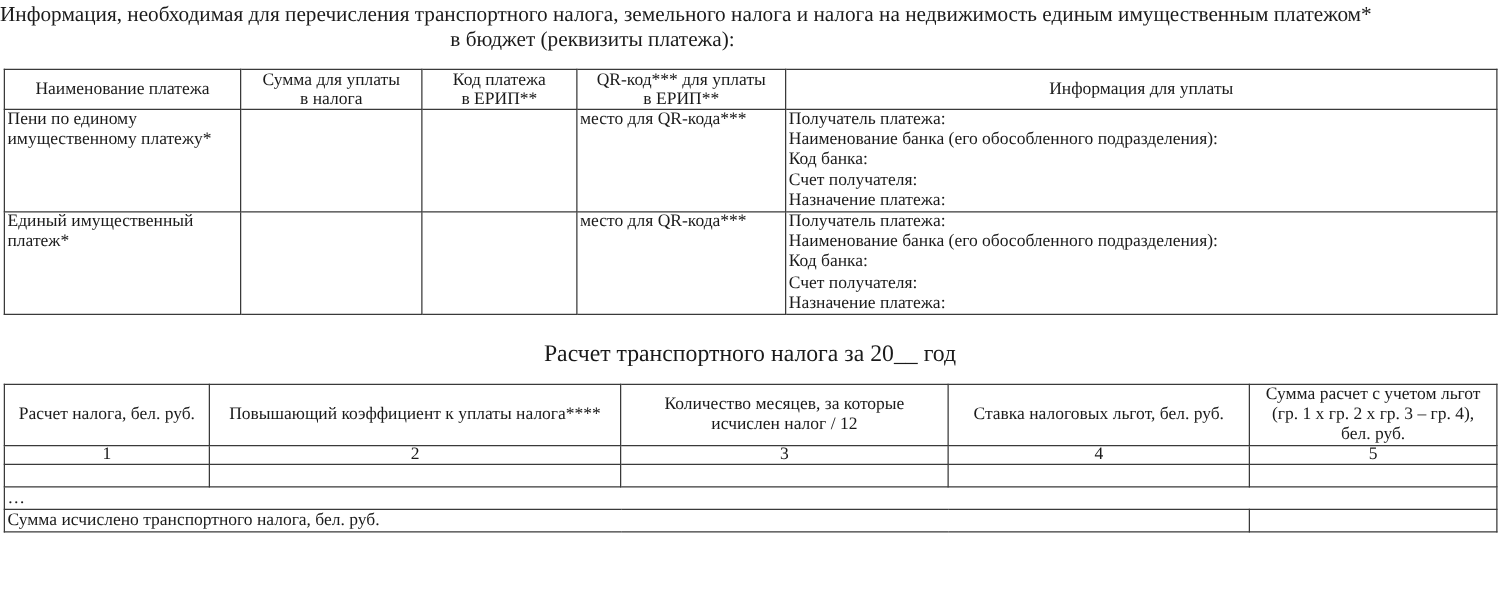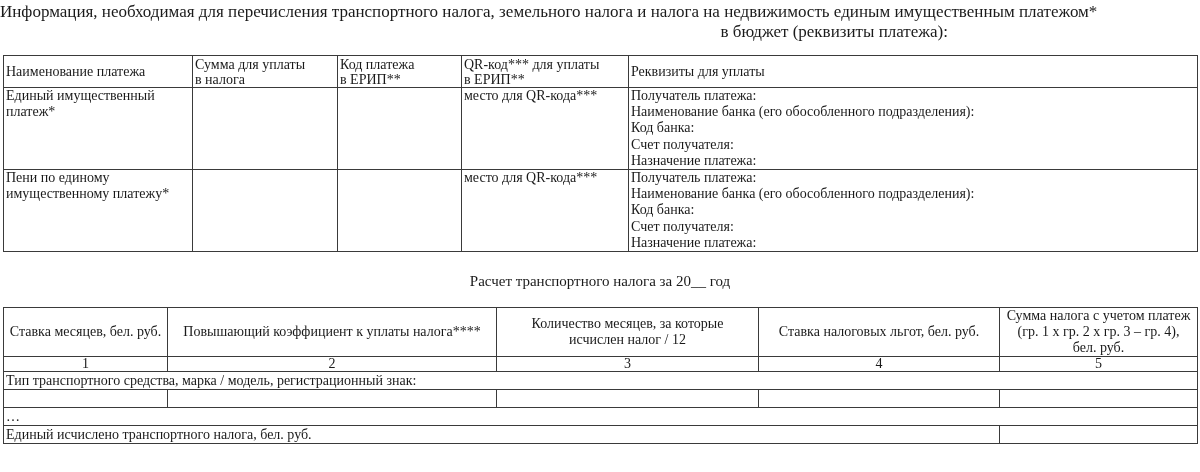--- a/index.html
+++ b/index.html
@@ -4,43 +4,43 @@
   <style>
     html, body { margin: 0; padding: 0; background: #ffffff; }
     body {
       width: 1200px; height: 472px; overflow: hidden;
       font-family: "Liberation Serif", "DejaVu Serif", serif;
       color: #1a1a1a;
       position: relative;
     }
     .title {
       position: absolute; left: 0; top: 2px; width: 948px;
-      text-align: right; font-size: 17px; line-height: 20px;
+      text-align: center; font-size: 17px; line-height: 20px;
     }
     .title div { white-space: nowrap; }
     table {
       border-collapse: collapse;
       position: absolute;
       table-layout: fixed;
     }
     td {
       border: 1.5px solid #3a3a3a;
       padding: 0 2px;
       vertical-align: top;
       font-size: 14px;
       line-height: 16px;
       overflow: hidden;
     }
     #t1 { left: 3px; top: 55px; width: 1194px; }
-    #t1 .hdr td { height: 31px; text-align: left; vertical-align: middle; font-size: 14px; line-height: 15px; font-family: Liberation Serif, serif; }
+    #t1 .hdr td { height: 31px; text-align: center; vertical-align: middle; font-size: 14px; line-height: 15px; font-family: Liberation Serif, serif; }
     #t1 .row td { height: 81px; }
     #t1 .req div { line-height: 16.2px; white-space: nowrap; }
     .sub-title {
       position: absolute; left: 0; top: 273px; width: 1200px;
-      text-align: center; font-size: 15px;
+      text-align: center; font-size: 19px;
     }
     #t2 { left: 3px; top: 307px; width: 1194px; }
     #t2 .hdr td { height: 46px; text-align: center; vertical-align: middle; line-height: 16px; }
     #t2 .nums td { height: 14px; text-align: center; line-height: 14px; }
     #t2 .line td { height: 17px; line-height: 17px; white-space: nowrap; }
     .pre { white-space: nowrap; }
   </style>
 </head>
 <body>
 
@@ -65,42 +65,42 @@
       <div>в налога</div>
     </td>
     <td>
       <div>Код платежа</div>
       <div>в ЕРИП**</div>
     </td>
     <td>
       <div>QR-код*** для уплаты</div>
       <div>в ЕРИП**</div>
     </td>
-    <td>Реквизиты для уплаты</td>
+    <td>Информация для уплаты</td>
   </tr>
   <tr class="row">
     <td>
-      <div class="pre">Единый имущественный</div>
-      <div class="pre">платеж*</div>
+      <div class="pre">Пени по единому</div>
+      <div class="pre">имущественному платежу*</div>
     </td>
     <td></td>
     <td></td>
     <td><span class="pre">место для QR-кода***</span></td>
     <td class="req">
       <div>Получатель платежа:</div>
       <div>Наименование банка (его обособленного подразделения):</div>
       <div>Код банка:</div>
       <div>Счет получателя:</div>
       <div>Назначение платежа:</div>
     </td>
   </tr>
   <tr class="row">
     <td>
-      <div class="pre">Пени по единому</div>
-      <div class="pre">имущественному платежу*</div>
+      <div class="pre">Единый имущественный</div>
+      <div class="pre">платеж*</div>
     </td>
     <td></td>
     <td></td>
     <td><span class="pre">место для QR-кода***</span></td>
     <td class="req">
       <div>Получатель платежа:</div>
       <div>Наименование банка (его обособленного подразделения):</div>
       <div>Код банка:</div>
       <div>Счет получателя:</div>
       <div>Назначение платежа:</div>
@@ -114,51 +114,48 @@
 <table id="t2">
   <colgroup>
     <col style="width:164px">
       <col style="width:329px">
       <col style="width:262px">
       <col style="width:241px">
       <col style="width:198px">
   </colgroup>
   <tbody>
       <tr class="hdr">
-    <td>Ставка месяцев, бел. руб.</td>
+    <td>Расчет налога, бел. руб.</td>
     <td>Повышающий коэффициент к уплаты налога****</td>
     <td>
       <div>Количество месяцев, за которые</div>
       <div>исчислен налог / 12</div>
     </td>
     <td>Ставка налоговых льгот, бел. руб.</td>
     <td>
-      <div>Сумма налога с учетом платеж</div>
+      <div>Сумма расчет с учетом льгот</div>
       <div>(гр. 1 х гр. 2 х гр. 3 – гр. 4),</div>
       <div>бел. руб.</div>
     </td>
   </tr>
   <tr class="nums">
     <td>1</td>
     <td>2</td>
     <td>3</td>
     <td>4</td>
     <td>5</td>
   </tr>
   <tr class="line">
-    <td colspan="5">Тип транспортного средства, марка / модель, регистрационный знак:</td>
-  </tr>
-  <tr class="line">
     <td></td>
     <td></td>
     <td></td>
     <td></td>
     <td></td>
   </tr>
   <tr class="line">
     <td colspan="5">…</td>
   </tr>
   <tr class="line">
-    <td colspan="4">Единый исчислено транспортного налога, бел. руб.</td>
+    <td colspan="4">Сумма исчислено транспортного налога, бел. руб.</td>
     <td></td>
   </tr>
 </tbody>
   </table>
 
 </body></html>

